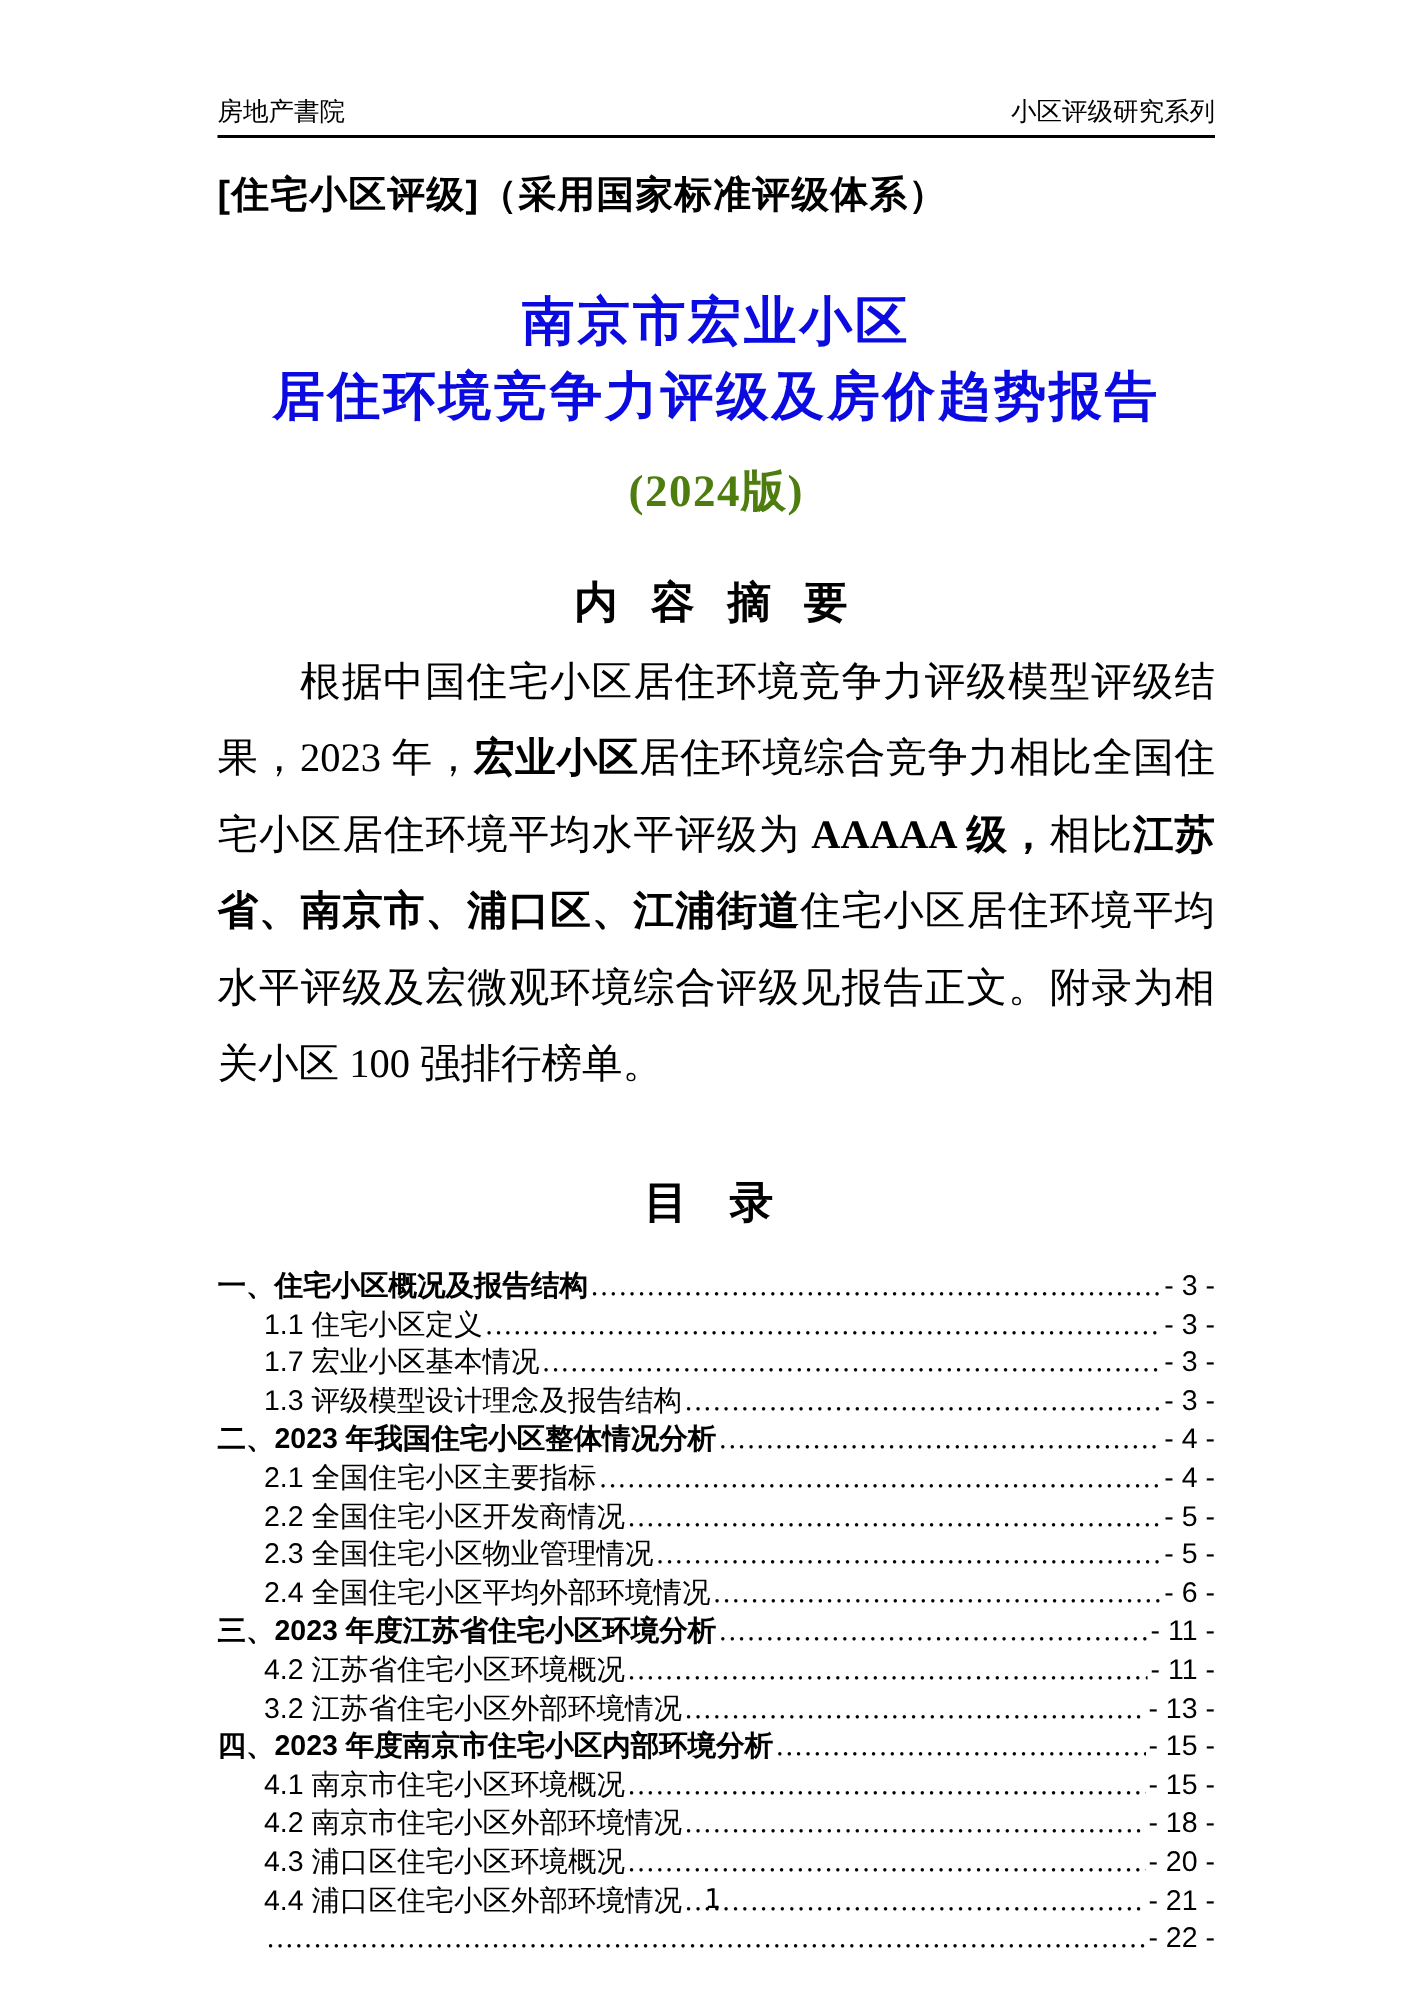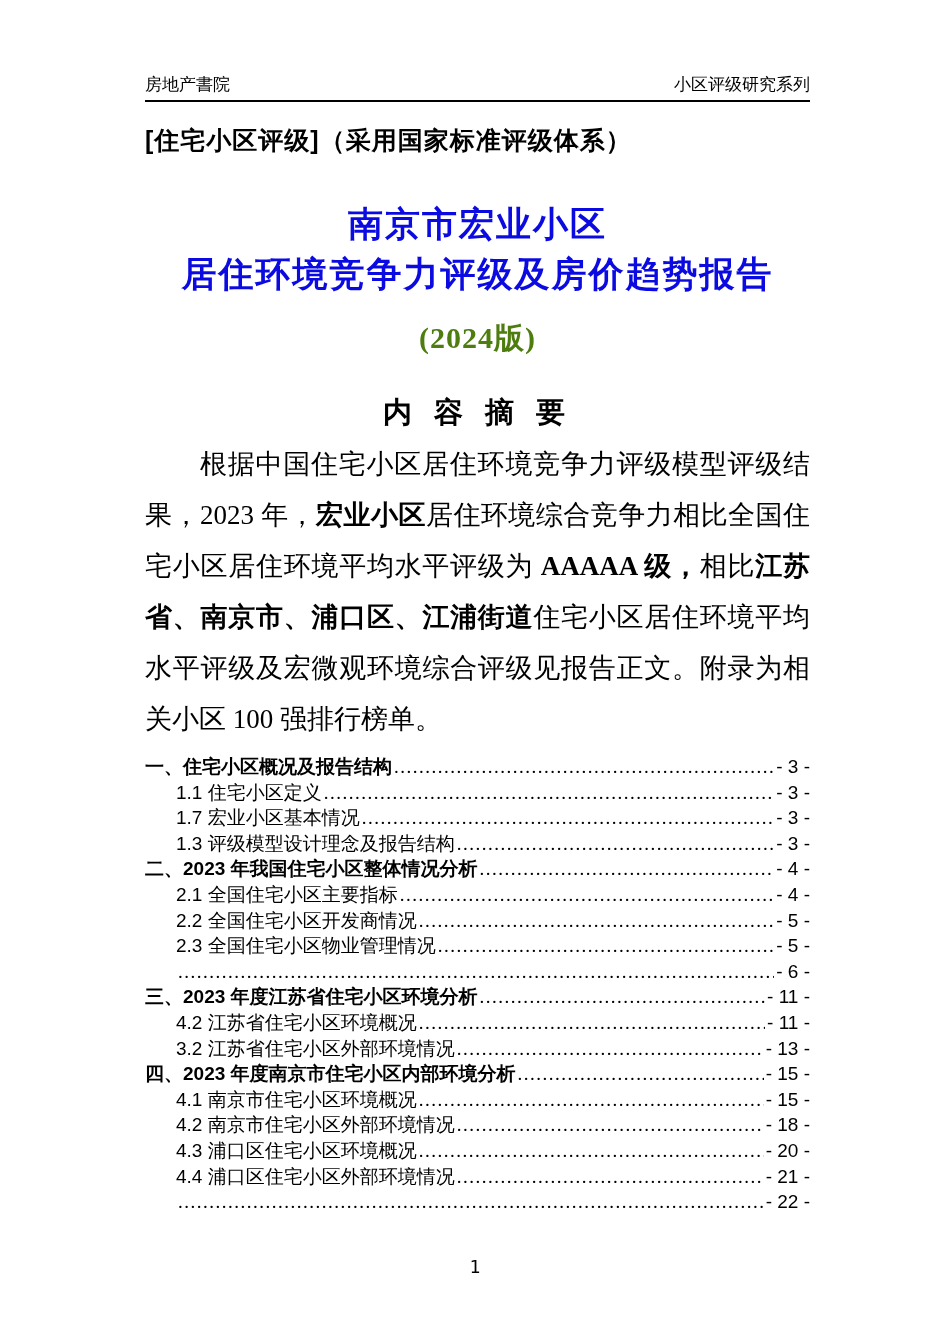--- a/index.html
+++ b/index.html
@@ -8,21 +8,21 @@
     width:950px;height:1344px;
     background:#ffffff;
     overflow:hidden;
     color:#000;
     font-family:"Liberation Serif","DejaVu Serif",serif;
   }
   .content{
     position:absolute;
     left:145px;
     width:665px;
-    top:14px;
+    top:4px;
   }
 
   
   .doc-header{
     display:flex;justify-content:space-between;align-items:flex-end;
     padding-top:60px;
     font-size:17px;line-height:22px;
     font-family:"Liberation Sans","DejaVu Sans",sans-serif;
   }
   .header-rule{
@@ -70,21 +70,21 @@
   
   .toc-heading{
     margin-top:49px;
     text-align:center;
     font-size:29px;line-height:36px;
     font-weight:700;
     letter-spacing:10px;
     font-family:"Liberation Sans","DejaVu Sans",sans-serif;
   }
   .toc-list{
-    margin-top:9px;
+    margin-top:25px;
     font-size:19px;
     line-height:25.6px;
     font-family:"Liberation Sans","DejaVu Sans",sans-serif;
   }
   .toc-row{display:flex;align-items:baseline;}
   .toc-row.lvl1{font-weight:700;}
   .toc-row.lvl2{font-weight:400;padding-left:31px;}
   .toc-label{white-space:nowrap;}
   .toc-dots{
     flex:1 1 auto;
@@ -123,20 +123,21 @@
 
     <div class="title-block">
       <div class="doc-title title-line1" style="color: rgb(11, 11, 225);">南京市宏业小区</div>
       <div class="doc-title title-line2" style="color: rgb(11, 11, 225);">居住环境竞争力评级及房价趋势报告</div>
       <div class="doc-title title-line3" style="color: #4d7c0f;">(2024版)</div>
     </div>
 
     <div class="summary-heading">内 容 摘 要</div>
     <div class="summary-para"><span class="run">根据中国住宅小区居住环境竞争力评级模型评级结果，2023 年，</span><span class="run bold">宏业小区</span><span class="run">居住环境综合竞争力相比全国住宅小区居住环境平均水平评级为 </span><span class="run bold">AAAAA 级，</span><span class="run">相比</span><span class="run bold">江苏省、南京市、浦口区、江浦街道</span><span class="run">住宅小区居住环境平均水平评级及宏微观环境综合评级见报告正文。附录为相关小区 100 强排行榜单。</span></div>
 
+    <div class="toc-heading">目 录</div>
     <div class="toc-list">
         <div class="toc-row lvl1">
           <span class="toc-label">一、住宅小区概况及报告结构</span>
           <span class="toc-dots">........................................................................................................................................................................................................</span>
           <span class="toc-page">- 3 -</span>
         </div>
         <div class="toc-row lvl2">
           <span class="toc-label">1.1 住宅小区定义</span>
           <span class="toc-dots">........................................................................................................................................................................................................</span>
           <span class="toc-page">- 3 -</span>
@@ -165,20 +166,21 @@
           <span class="toc-label">2.2 全国住宅小区开发商情况</span>
           <span class="toc-dots">........................................................................................................................................................................................................</span>
           <span class="toc-page">- 5 -</span>
         </div>
         <div class="toc-row lvl2">
           <span class="toc-label">2.3 全国住宅小区物业管理情况</span>
           <span class="toc-dots">........................................................................................................................................................................................................</span>
           <span class="toc-page">- 5 -</span>
         </div>
         <div class="toc-row lvl2">
+          <span class="toc-label">2.4 全国住宅小区平均外部环境情况</span>
           <span class="toc-dots">........................................................................................................................................................................................................</span>
           <span class="toc-page">- 6 -</span>
         </div>
         <div class="toc-row lvl1">
           <span class="toc-label">三、2023 年度江苏省住宅小区环境分析</span>
           <span class="toc-dots">........................................................................................................................................................................................................</span>
           <span class="toc-page">- 11 -</span>
         </div>
         <div class="toc-row lvl2">
           <span class="toc-label">4.2 江苏省住宅小区环境概况</span>

